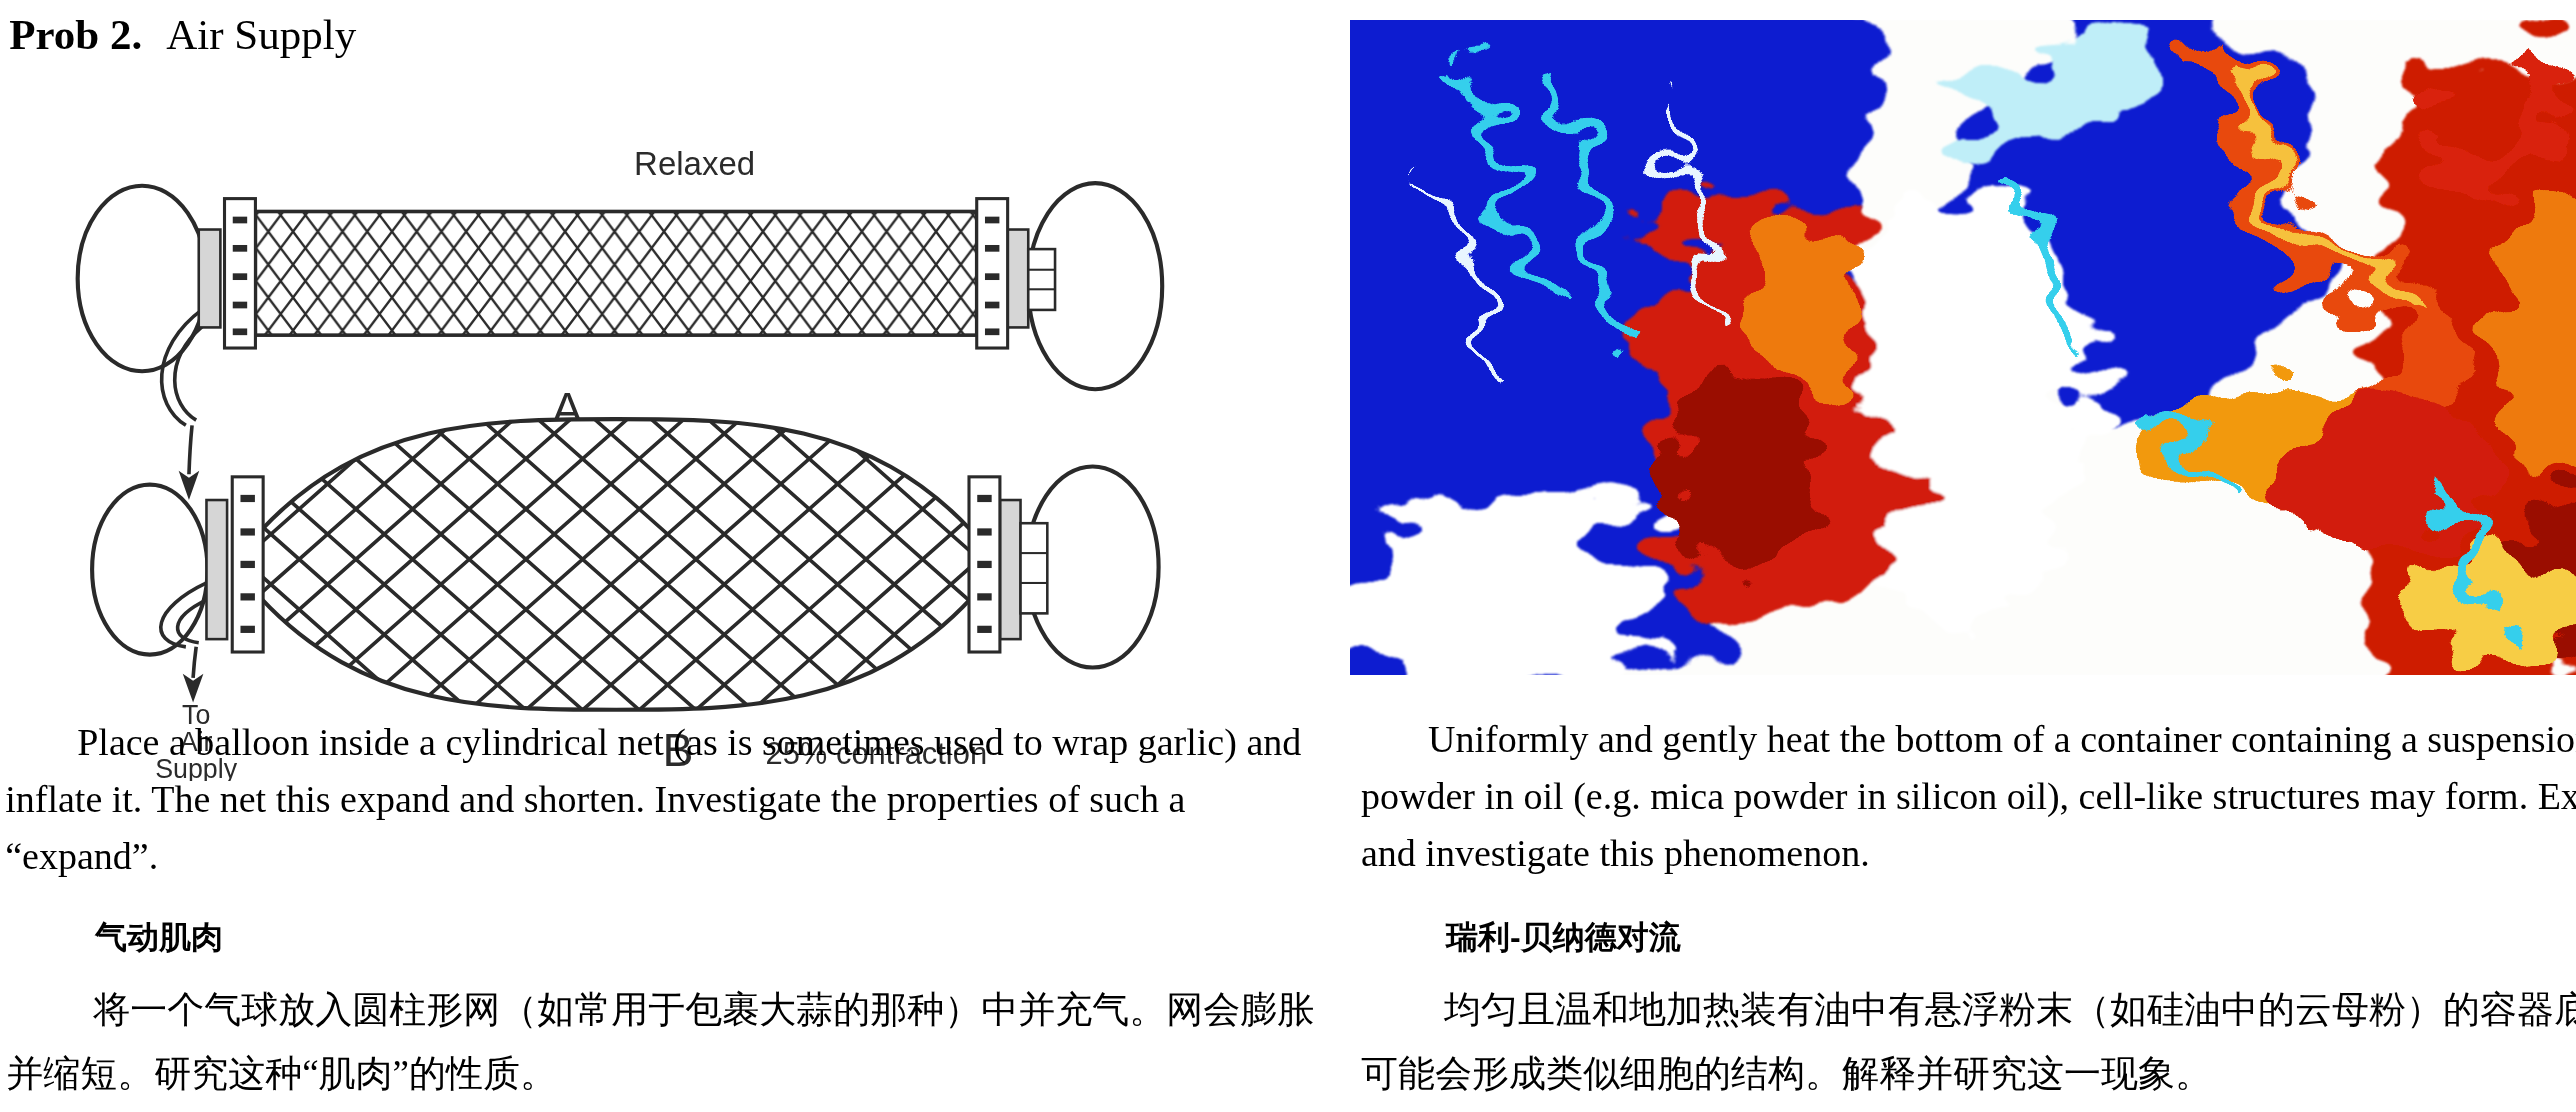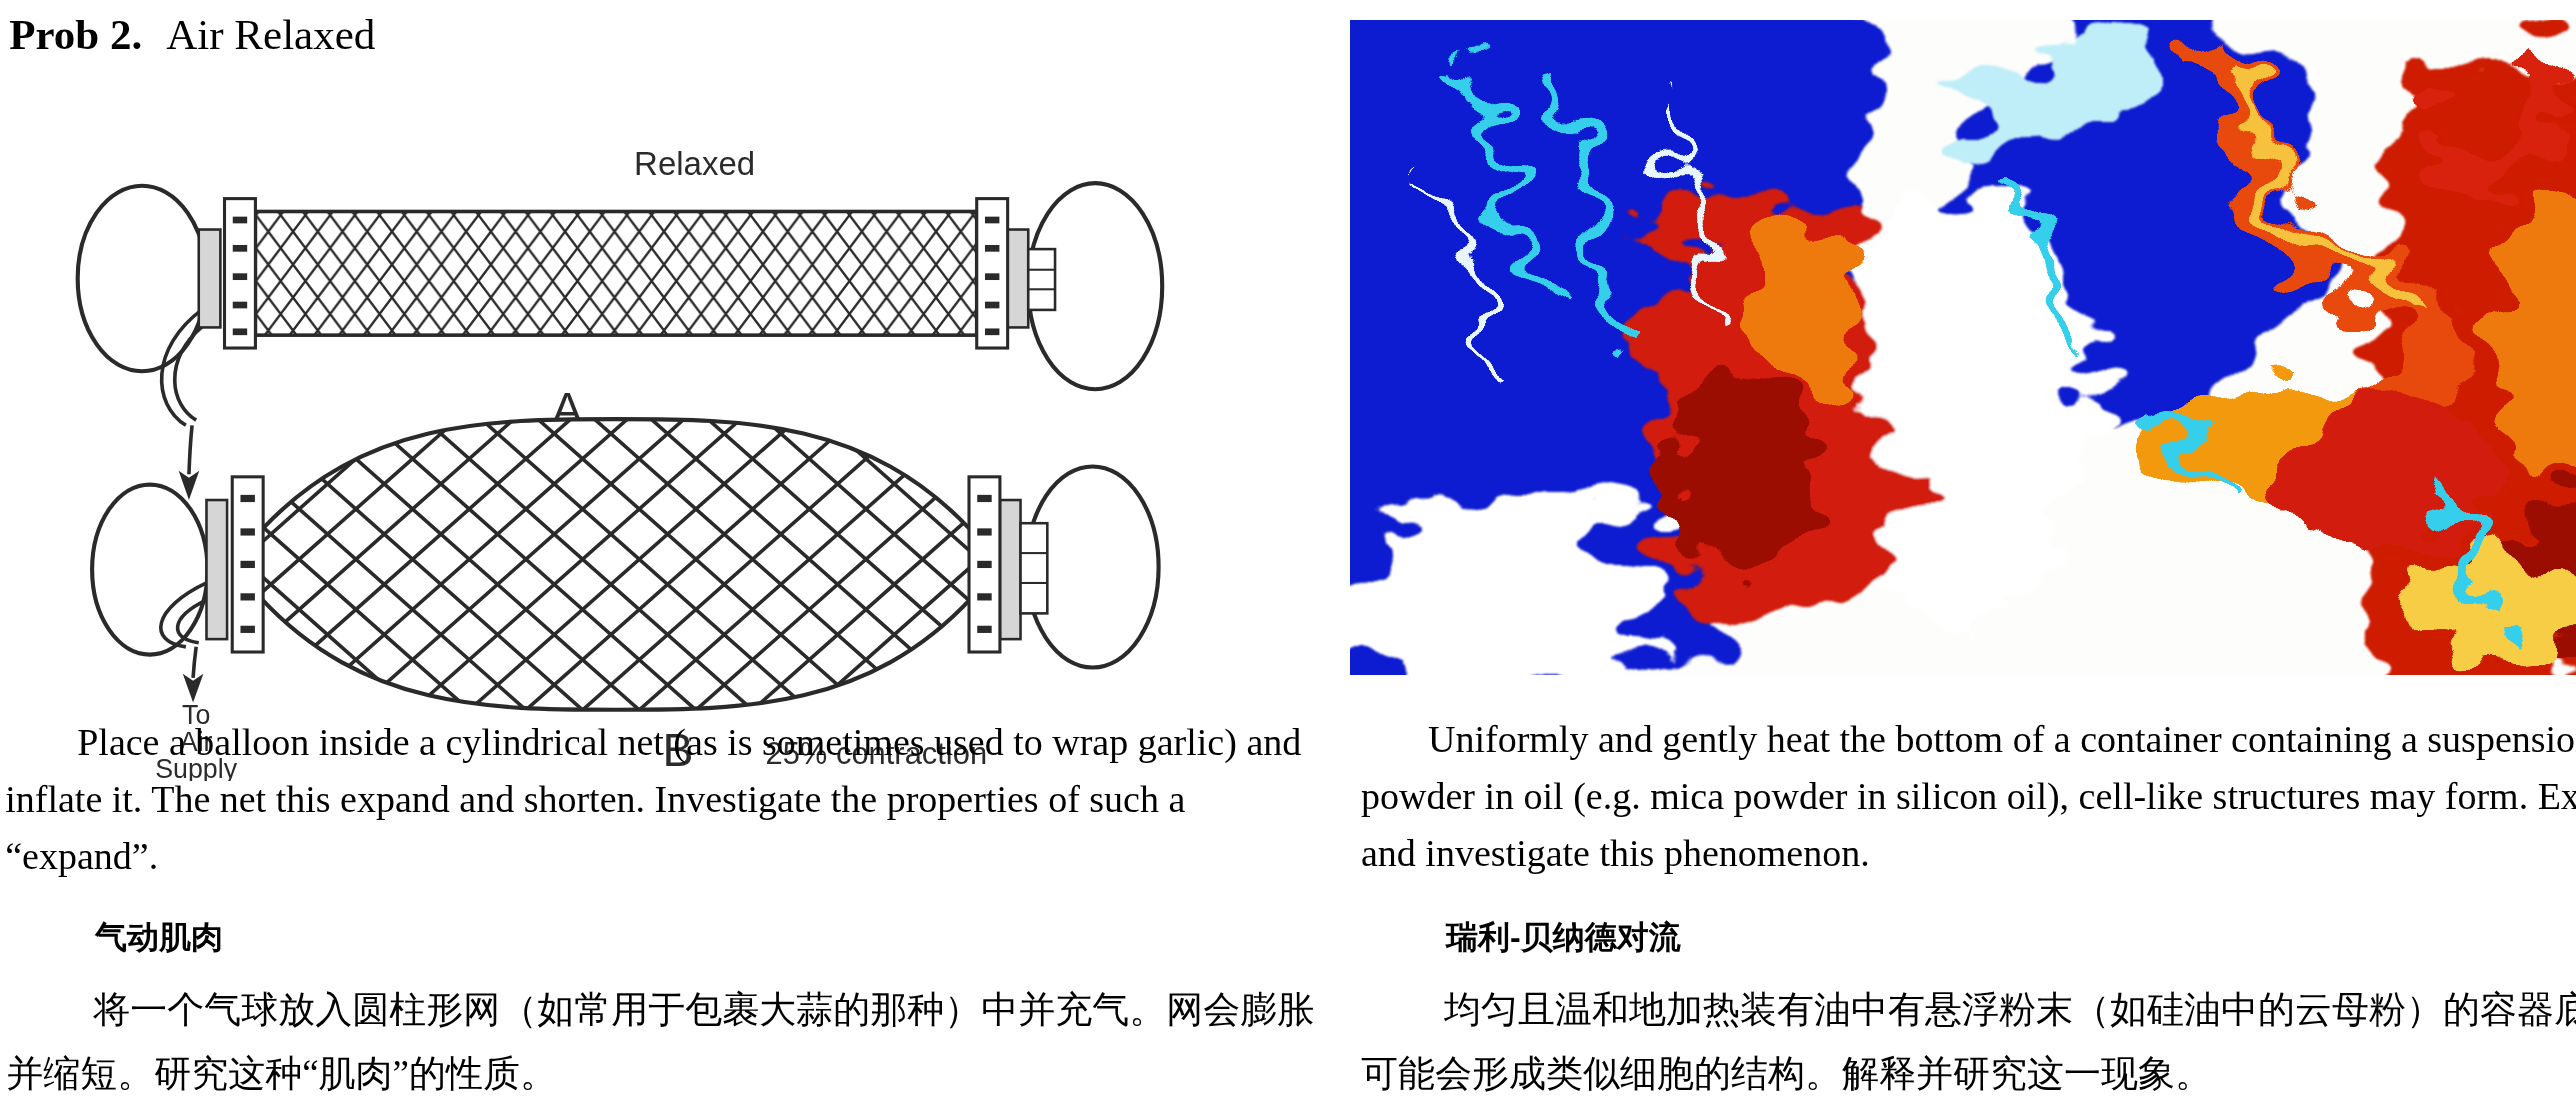--- a/index.html
+++ b/index.html
@@ -25,21 +25,21 @@
   .cnh-left{left:95px;top:916px;}
   .cnh-right{left:1446px;top:916px;}
   .cn-left{left:6.2px;top:985px;}
   .cn-right{left:1361px;top:985px;}
   svg text{font-family:"Liberation Sans","DejaVu Sans",sans-serif;fill:#2b2b2b;}
 </style>
 </head>
 <body>
 
 <div class="abs doc-title">
-  <span class="b">Prob 2.</span><span>Air Relaxed</span>
+  <span class="b">Prob 2.</span><span>Air Supply</span>
 </div>
 
 <svg class="abs fig-muscle" width="1185" height="665" viewBox="0 0 2300 1290">
   <defs>
     <pattern id="mesh" patternUnits="userSpaceOnUse" width="48" height="64">
       <path d="M24,0 L48,32 L24,64 L0,32 Z" fill="none" stroke="#2a2a2a" stroke-width="4.5"></path>
     </pattern>
     <clipPath id="spindleClip">
       <path d="M465,805 C665,590 905,588 1155,588 C1405,588 1645,590 1845,805 L1845,935 C1645,1150 1405,1152 1155,1152 C905,1152 665,1150 465,935 Z"></path>
     </clipPath>

